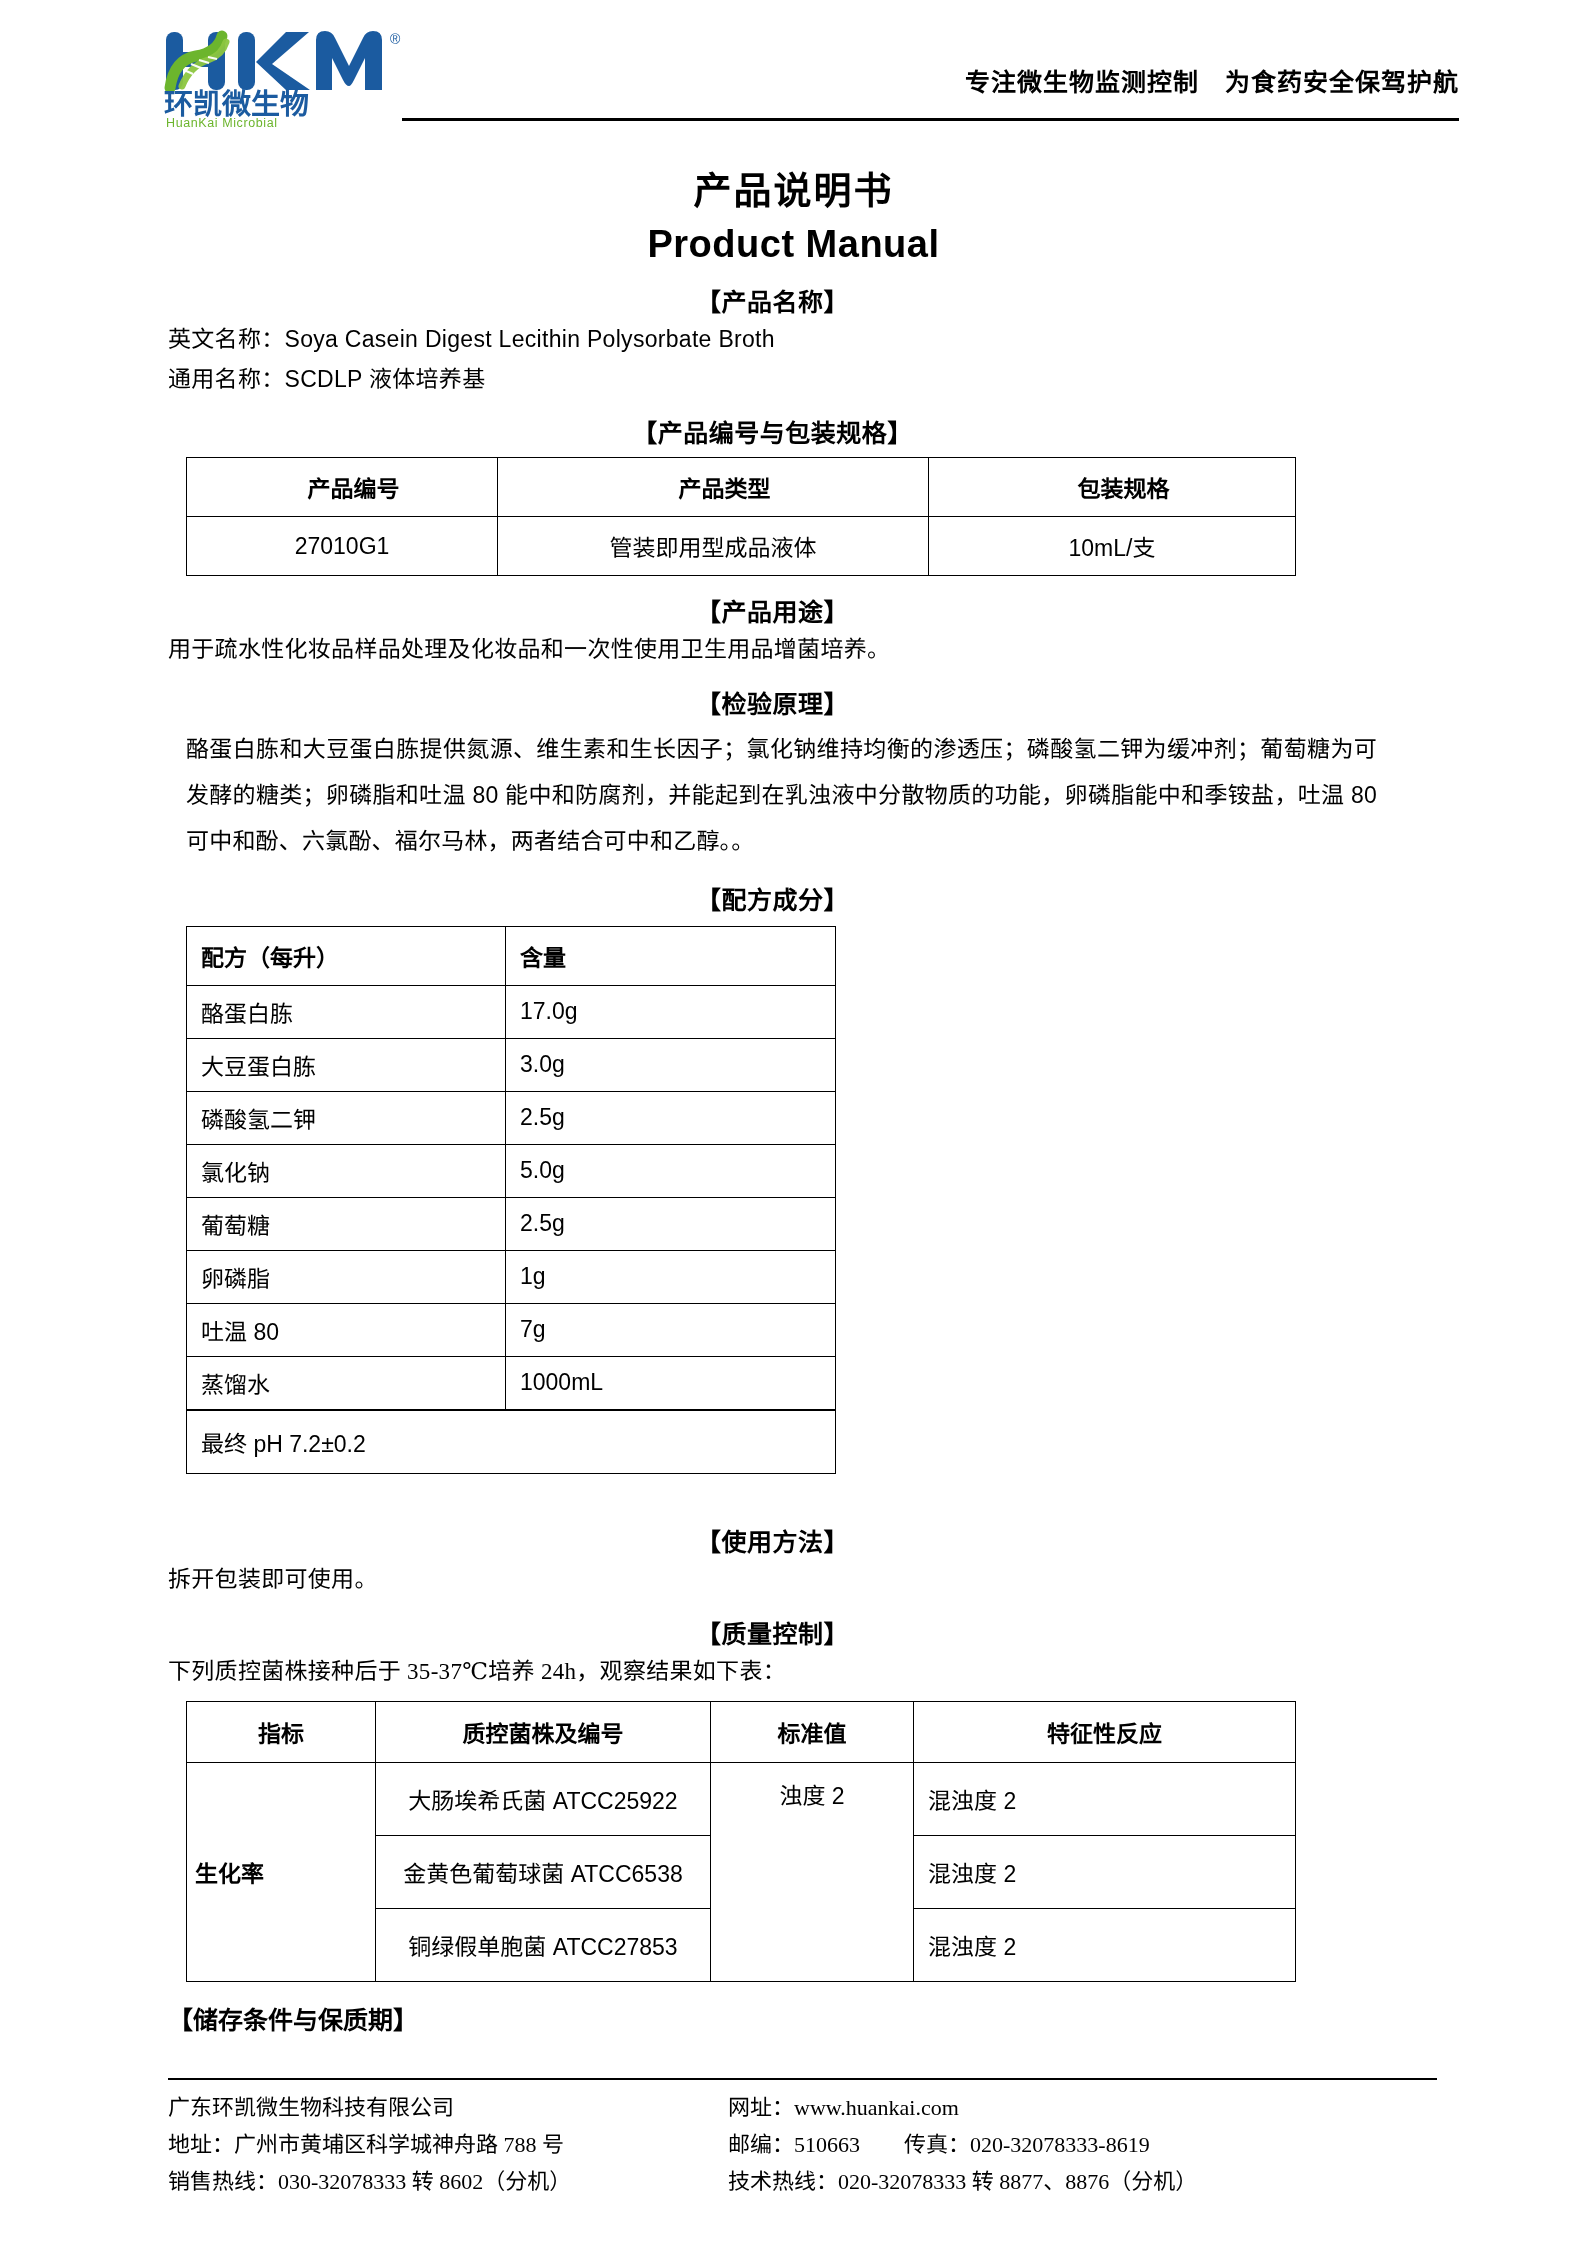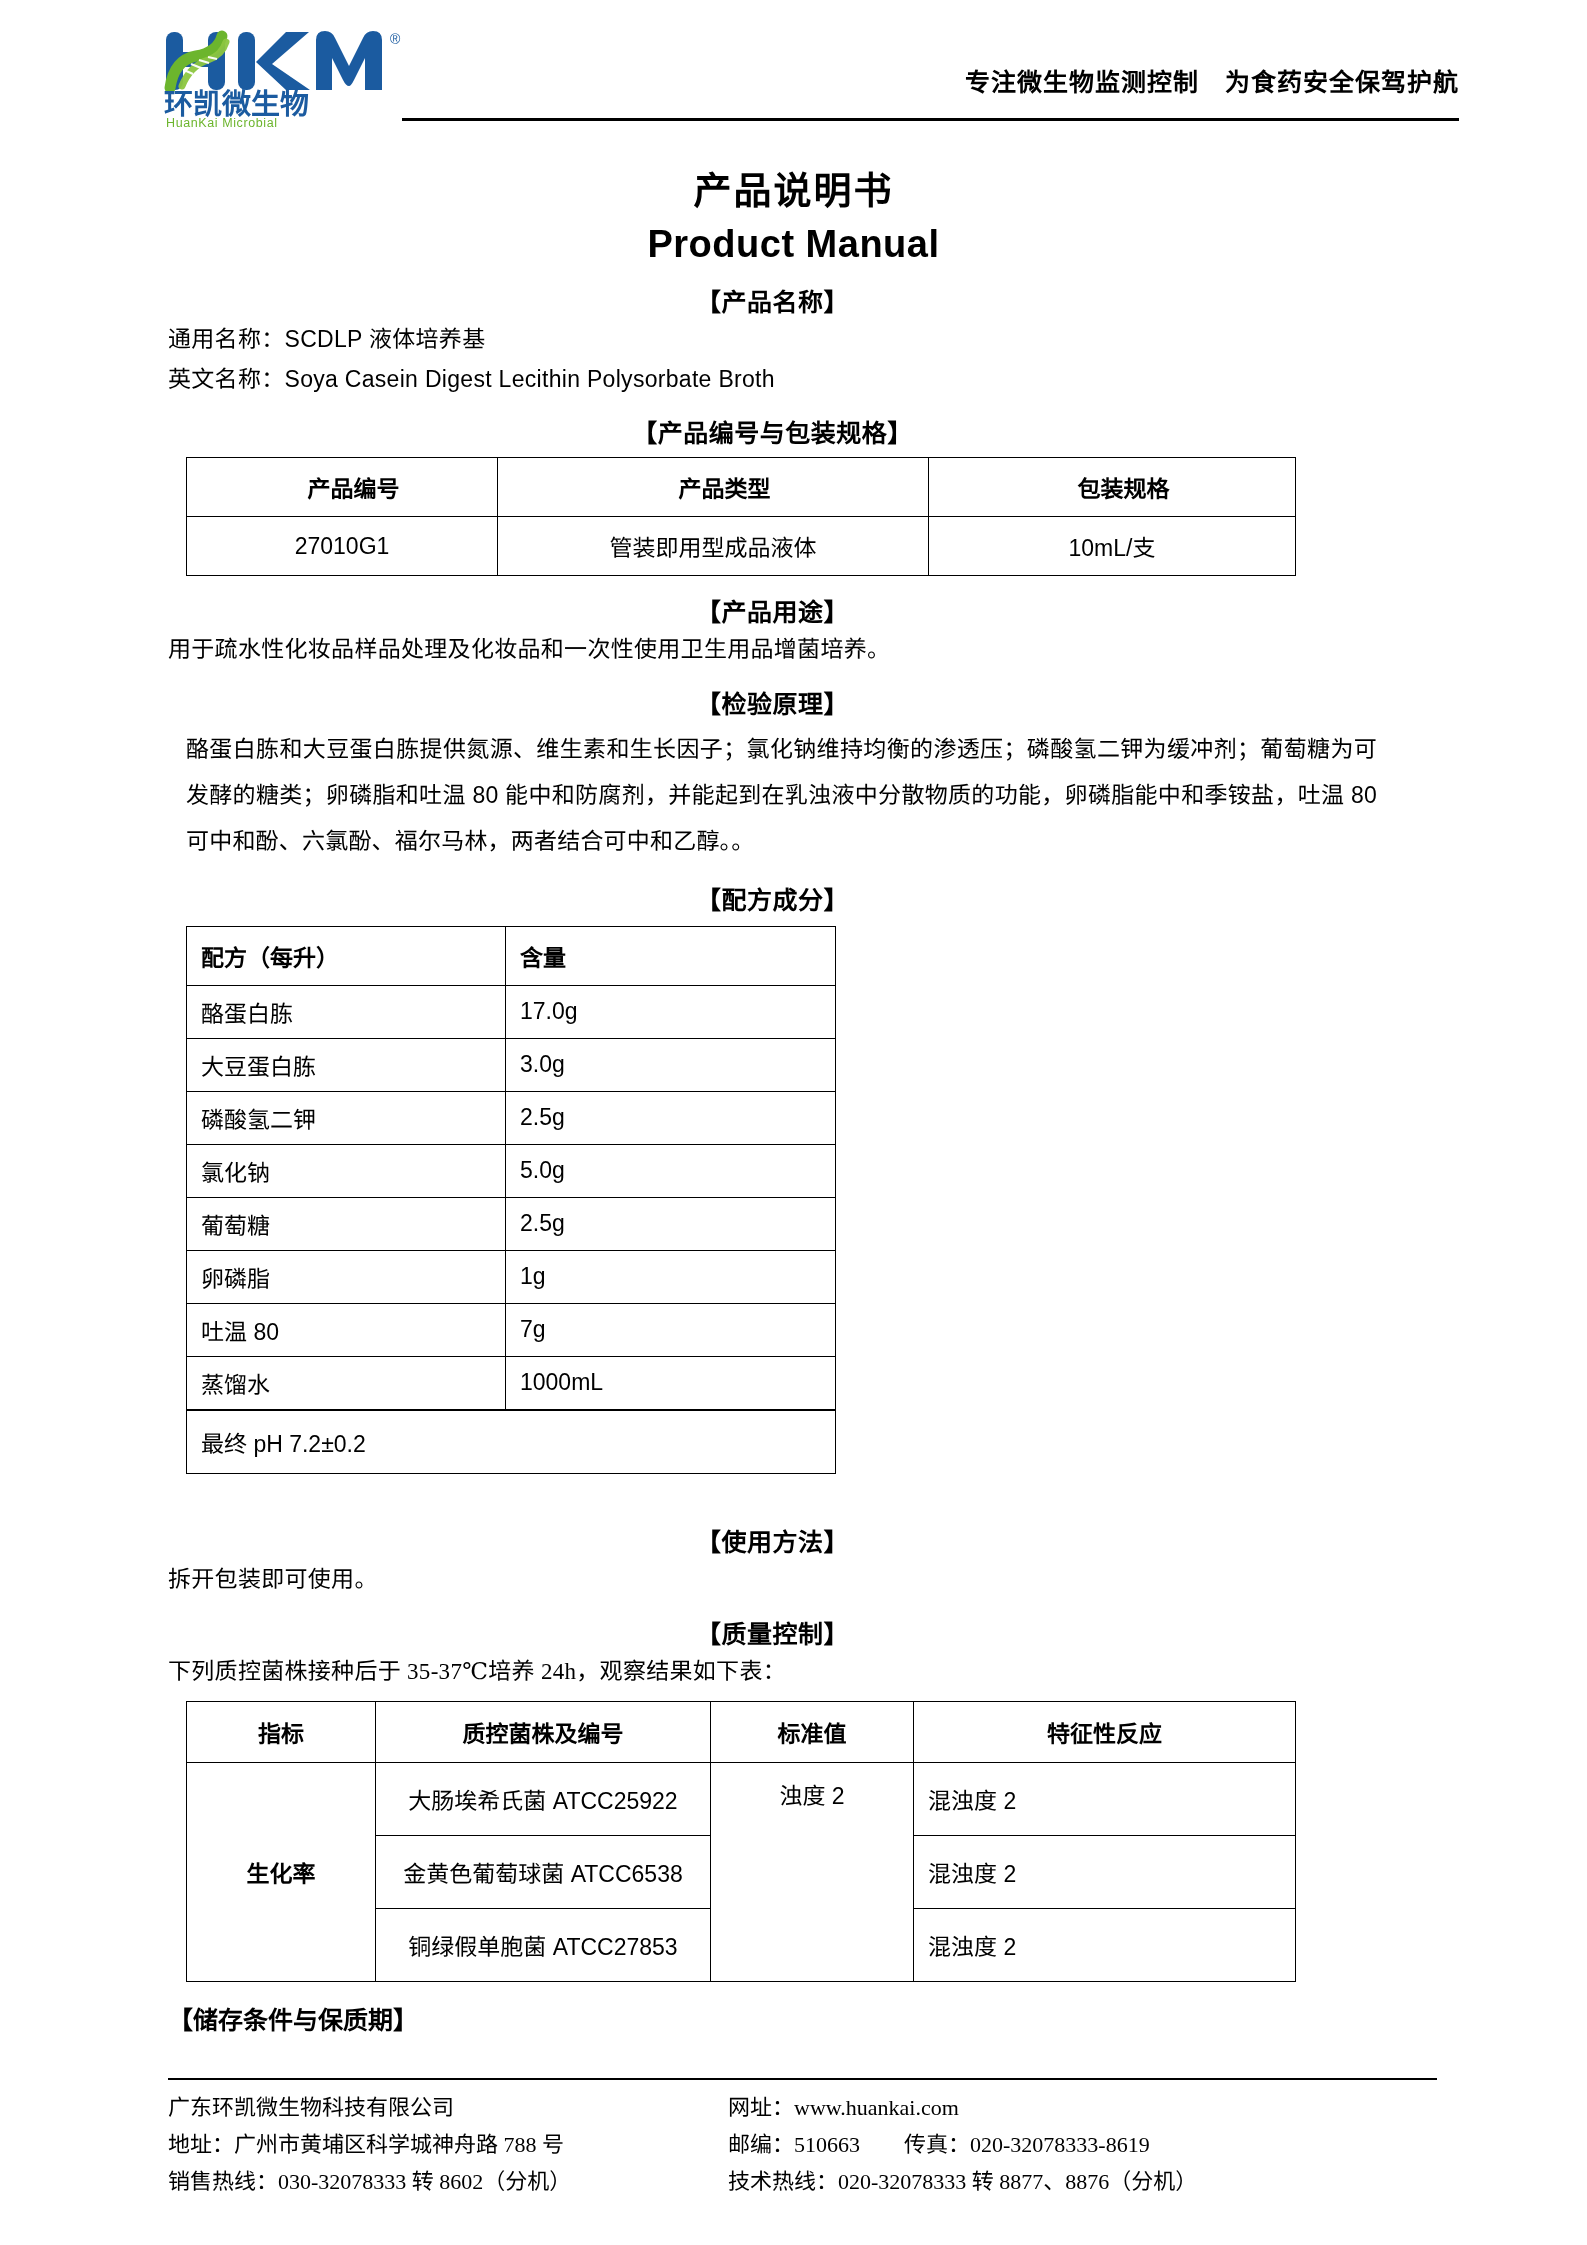--- a/index.html
+++ b/index.html
@@ -162,21 +162,20 @@
   }
   .tbl-qc th {
     font-weight: bold;
     text-align: center;
     font-family: "DejaVu Sans", "Liberation Sans", sans-serif;
     height: 40px;
   }
   .tbl-qc .cell-strain { text-align: center; height: 52px; }
   .tbl-qc .cell-left { text-align: left; padding-left: 14px; }
   .tbl-qc .cell-index {
-    text-align: center;
     font-weight: bold;
     font-family: Liberation Mono, monospace;
   }
   .tbl-qc .cell-std { text-align: center; vertical-align: top; padding-top: 14px; }
 
   
   .storage-head {
     font-size: 25px;
     font-weight: bold;
     font-family: "DejaVu Sans", "Liberation Sans", sans-serif;
@@ -251,24 +250,24 @@
     <div class="header-rule"></div>
   </div>
 
   <div class="doc-title-cn">产品说明书</div>
   <div class="doc-title-en">Product Manual</div>
 
   <div class="content">
 
     <div class="section-head">【产品名称】</div>
     <div class="body-line">
+      <span>英文名称：</span><span>Soya Casein Digest Lecithin Polysorbate Broth</span>
+    </div>
+    <div class="body-line">
       <span>通用名称：</span><span>SCDLP 液体培养基</span>
-    </div>
-    <div class="body-line">
-      <span>英文名称：</span><span>Soya Casein Digest Lecithin Polysorbate Broth</span>
     </div>
 
     <div class="section-head">【产品编号与包装规格】</div>
     <table class="tbl-spec">
       <thead>
         <tr>
           <th style="width:275px">产品编号</th>
           <th style="width:395px">产品类型</th>
           <th>包装规格</th>
         </tr>

